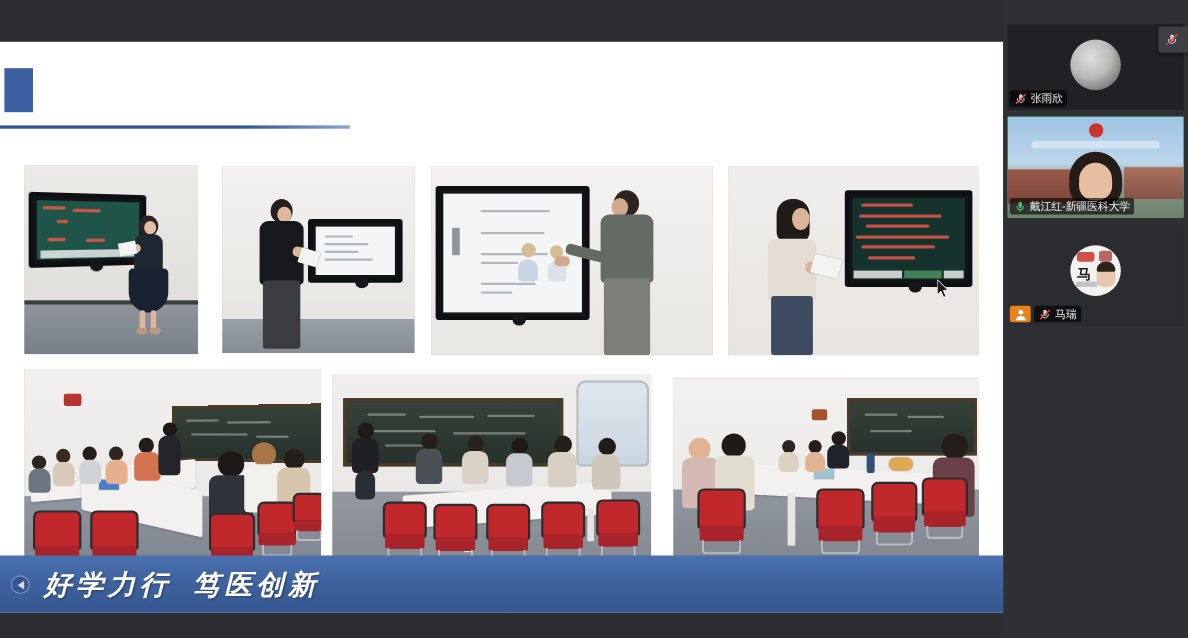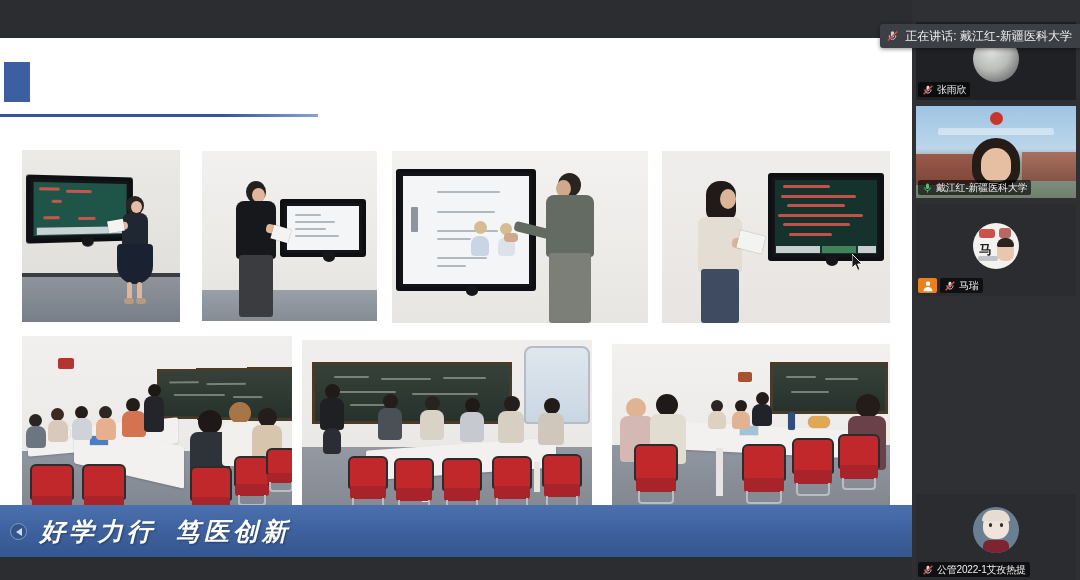--- a/index.html
+++ b/index.html
@@ -494,41 +494,23 @@
           <path d="M8 2.2c-1.1 0-2 .9-2 2v3.6c0 1.1.9 2 2 2s2-.9 2-2V4.2c0-1.1-.9-2-2-2z" fill="#d9d9d9"></path>
           <path d="M4 7.2v.9c0 2.2 1.8 4 4 4s4-1.8 4-4v-.9" fill="none" stroke="#d9d9d9" stroke-width="1.2"></path>
           <line x1="2.2" y1="13.6" x2="13.8" y2="2.4" stroke="#e04b4b" stroke-width="1.9"></line>
         </svg>
         <span class="nm">马瑞</span>
       </div>
     </div>
 
 
 
-    <div class="tile" style="top:494px;height:86px;background:#2a2c30;">
-      <div class="avatar" style="width:46px;height:46px;top:42%;background:#6b7f93;">
-        <div style="position:absolute;left:10px;top:5px;width:26px;height:27px;background:#f0e4dc;border-radius:13px 13px 11px 11px;"></div>
-        <div style="position:absolute;left:9px;top:3px;width:28px;height:11px;background:#e7dcd2;border-radius:14px 14px 0 0;"></div>
-        <div style="position:absolute;left:16px;top:16px;width:3px;height:4px;background:#33302e;border-radius:2px;"></div>
-        <div style="position:absolute;left:27px;top:16px;width:3px;height:4px;background:#33302e;border-radius:2px;"></div>
-        <div style="position:absolute;left:10px;top:33px;width:26px;height:13px;background:#7e2430;border-radius:6px 6px 0 0;"></div>
-      </div>
-      <div class="namebar">
-        <svg class="micmute" viewBox="0 0 16 16">
-          <path d="M8 2.2c-1.1 0-2 .9-2 2v3.6c0 1.1.9 2 2 2s2-.9 2-2V4.2c0-1.1-.9-2-2-2z" fill="#d9d9d9"></path>
-          <path d="M4 7.2v.9c0 2.2 1.8 4 4 4s4-1.8 4-4v-.9" fill="none" stroke="#d9d9d9" stroke-width="1.2"></path>
-          <line x1="2.2" y1="13.6" x2="13.8" y2="2.4" stroke="#e04b4b" stroke-width="1.9"></line>
-        </svg>
-        <span class="nm">公管2022-1艾孜热提</span>
-      </div>
-    </div>
   </div>
 
   <div id="speaking">
     <svg width="13" height="14" viewBox="0 0 16 16">
       <path d="M8 2.2c-1.1 0-2 .9-2 2v3.6c0 1.1.9 2 2 2s2-.9 2-2V4.2c0-1.1-.9-2-2-2z" fill="#cfcfcf"></path>
       <path d="M4 7.2v.9c0 2.2 1.8 4 4 4s4-1.8 4-4v-.9" fill="none" stroke="#cfcfcf" stroke-width="1.2"></path>
       <line x1="2.2" y1="13.6" x2="13.8" y2="2.4" stroke="#e04b4b" stroke-width="1.9"></line>
     </svg>
-    <span class="txt">正在讲话: 戴江红-新疆医科大学</span>
   </div>
 
 </div>
 
 </body></html>

